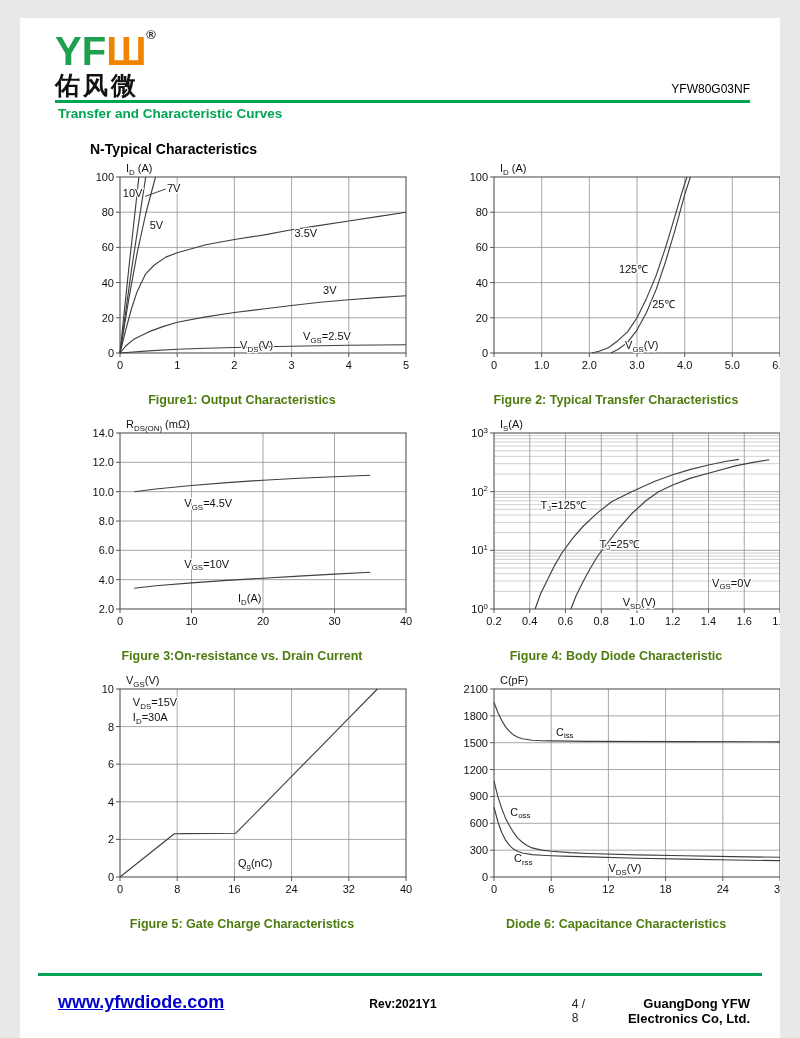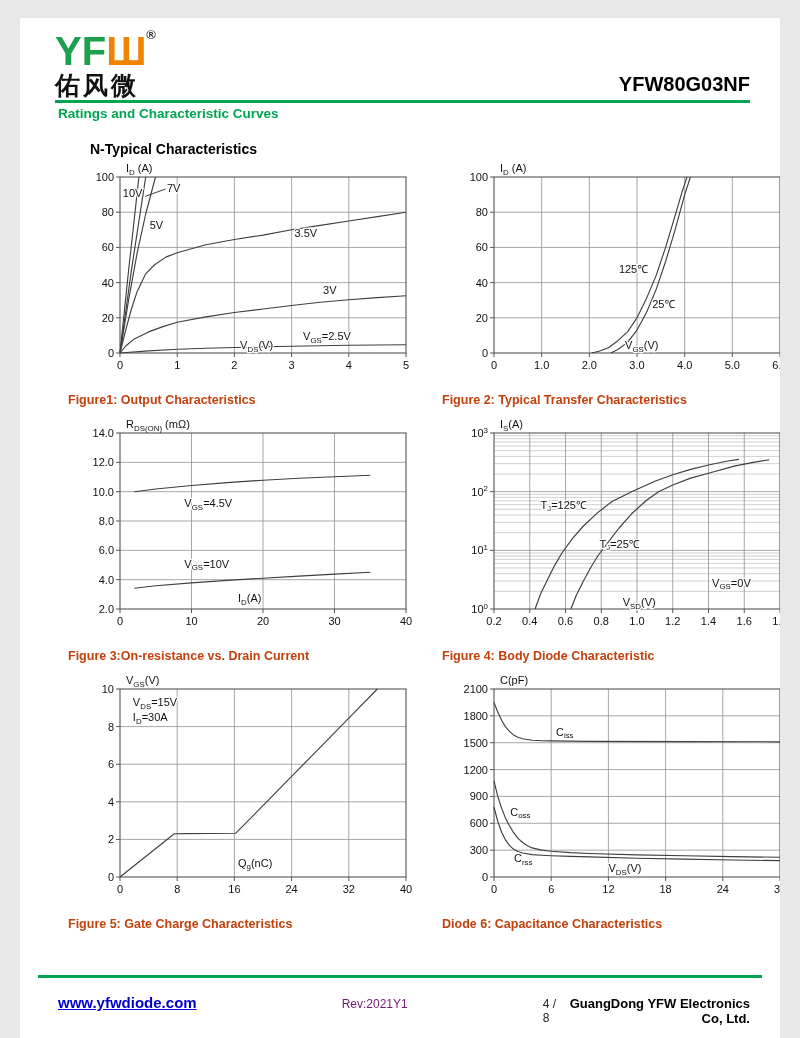--- a/index.html
+++ b/index.html
@@ -9,58 +9,58 @@
   }
   
   .header{padding:10px 30px 0 35px;}
   .header-top{display:flex;justify-content:space-between;align-items:flex-end;}
   .logo{line-height:1;}
   .logo-main{font-weight:bold;font-size:40px;letter-spacing:0px;}
   .logo-yf{color:#1fa04e;}
   .logo-w{color:#f08300;}
   .logo-reg{font-size:13px;color:#333;vertical-align:26px;font-weight:bold;}
   .logo-cn{font-weight:bold;font-size:25px;color:#111;letter-spacing:3px;margin-top:2px;}
-  .part-number{font-weight:bold;font-size:20px;color:#000;padding-bottom:2px;}
+  .part-number{font-weight:normal;font-size:12px;color:#000;padding-bottom:2px;}
   .green-rule{height:3px;background:#00a452;margin:2px 0px 0 0px;}
   .section-title{color:#00a452;font-weight:bold;font-size:13.5px;margin:3px 0 0 3px;}
   
   .n-heading{font-weight:bold;font-size:14px;margin:20px 0 4px 70px;color:#000;}
   .charts-grid{
     display:grid;grid-template-columns:1fr 1fr;column-gap:26px;row-gap:10px;
     margin:0 28px 0 48px;justify-items:center;
   }
   .figure-block{width:348px;}
-  .chart-caption{font-weight:bold;font-size:12.5px;margin-top:2px;color:#c2410c;}
+  .chart-caption{font-weight:bold;font-size:12.5px;text-align:center;margin-top:2px;color:#4d7c0f;}
   svg text{font-family:"Liberation Sans",sans-serif;}
   
   .footer{position:absolute;left:18px;right:18px;bottom:30px;}
   .footer-rule{height:3px;background:#00a452;}
   .footer-row{display:flex;align-items:baseline;margin-top:16px;}
-  .footer-link{color:#0000cc;font-weight:bold;font-size:15px;text-decoration:underline;margin-left:20px;}
-  .footer-rev{font-size:12px;color:#701a75;margin-left:145px;}
+  .footer-link{color:#0000cc;font-weight:bold;font-size:18px;text-decoration:underline;margin-left:20px;}
+  .footer-rev{font-size:12px;color:#000000;margin-left:145px;font-weight:bold;}
   .footer-page{font-size:12px;color:#222;margin-left:135px;}
   .footer-company{font-weight:bold;font-size:13px;color:#000;margin-left:auto;margin-right:12px;text-align:right;}
 </style>
 </head>
 <body>
 
 <div class="page">
 
   <div class="header">
     <div class="header-top">
       <div class="logo">
         <div class="logo-main">
           <span class="logo-yf">YF</span><span class="logo-w">Ш</span><span class="logo-reg">®</span>
         </div>
         <div class="logo-cn">佑风微</div>
       </div>
       <div class="part-number">YFW80G03NF</div>
     </div>
     <div class="green-rule"></div>
-    <div class="section-title">Ratings and Characteristic Curves</div>
+    <div class="section-title">Transfer and Characteristic Curves</div>
   </div>
 
   <div class="n-heading">N-Typical Characteristics</div>
 
   <div class="charts-grid">
     <div class="figure-block">
       <div><svg width="348" height="226" viewBox="0 0 348 226">
             <line x1="109.2" x2="109.2" y1="16" y2="192" stroke="#909090" stroke-width="0.8"></line>
             <line x1="166.4" x2="166.4" y1="16" y2="192" stroke="#909090" stroke-width="0.8"></line>
             <line x1="223.6" x2="223.6" y1="16" y2="192" stroke="#909090" stroke-width="0.8"></line>

